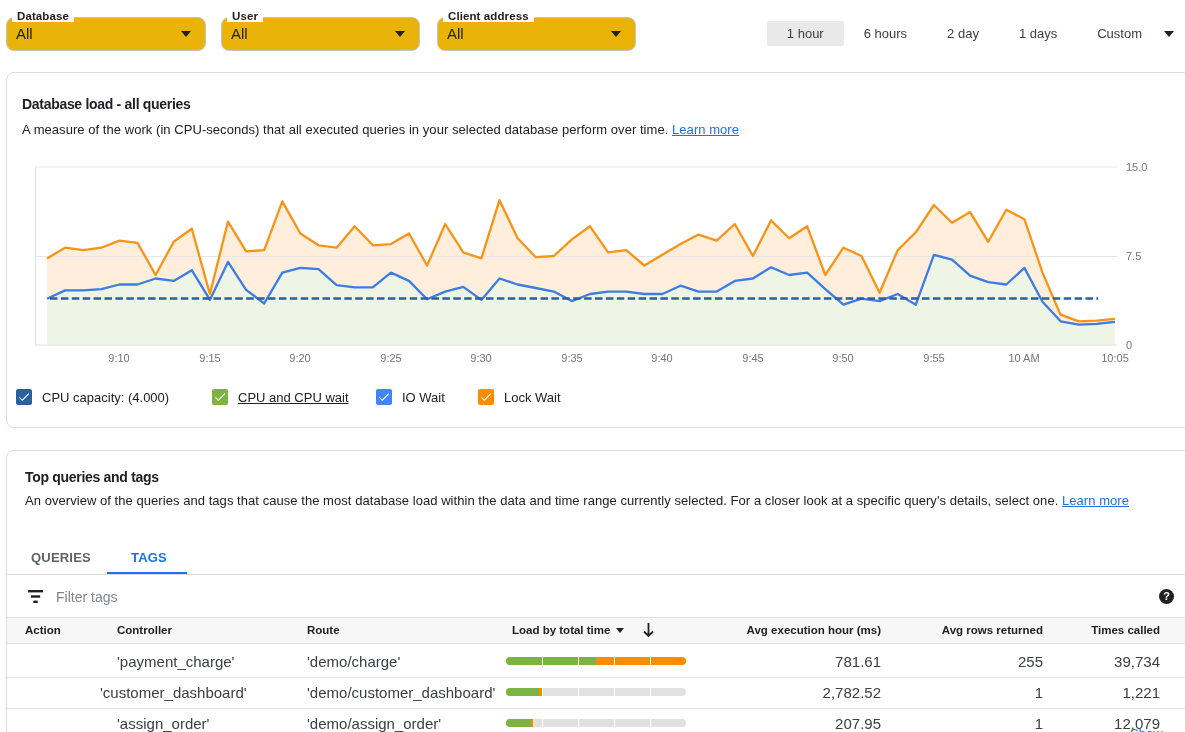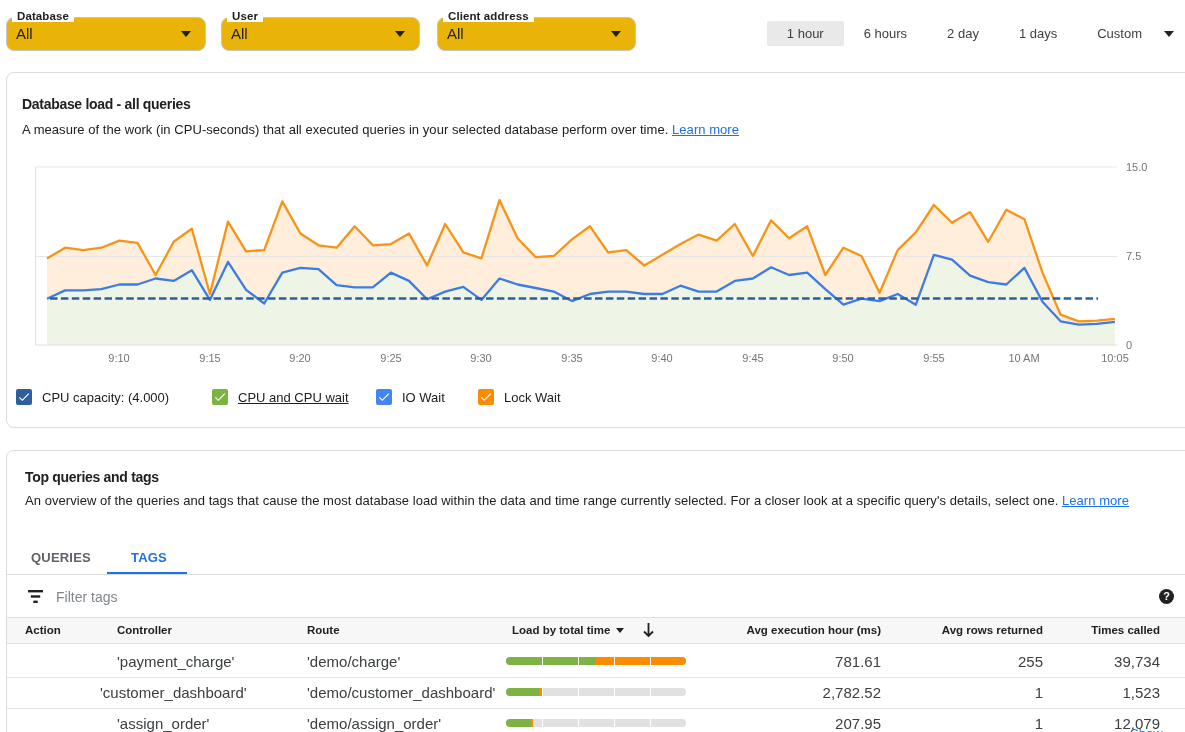--- a/index.html
+++ b/index.html
@@ -165,21 +165,21 @@
 <div class="bar" style="top:688px;">
   <i style="left:0;width:33px;background:#7cb342;"></i>
     <i style="left:33px;width:3px;background:#fb8c00;"></i>
   <span class="gap" style="left:35.5px;"></span>
     <span class="gap" style="left:71.5px;"></span>
     <span class="gap" style="left:107.5px;"></span>
     <span class="gap" style="left:143.5px;"></span>
 </div>
 <div class="cell num" style="left:731px;top:684px;width:150px;">2,782.52</div>
 <div class="cell num" style="left:893px;top:684px;width:150px;">1</div>
-<div class="cell num" style="left:1010px;top:684px;width:150px;">1,523</div>
+<div class="cell num" style="left:1010px;top:684px;width:150px;">1,221</div>
 <div class="rowline" style="top:707.5px;"></div>
 
 <div class="cell" style="left:117px;top:715px;">'assign_order'</div>
 <div class="cell" style="left:307px;top:715px;">'demo/assign_order'</div>
 <div class="bar" style="top:719px;">
   <i style="left:0;width:24.5px;background:#7cb342;"></i>
     <i style="left:24.5px;width:2.5px;background:#fb8c00;"></i>
   <span class="gap" style="left:35.5px;"></span>
     <span class="gap" style="left:71.5px;"></span>
     <span class="gap" style="left:107.5px;"></span>

